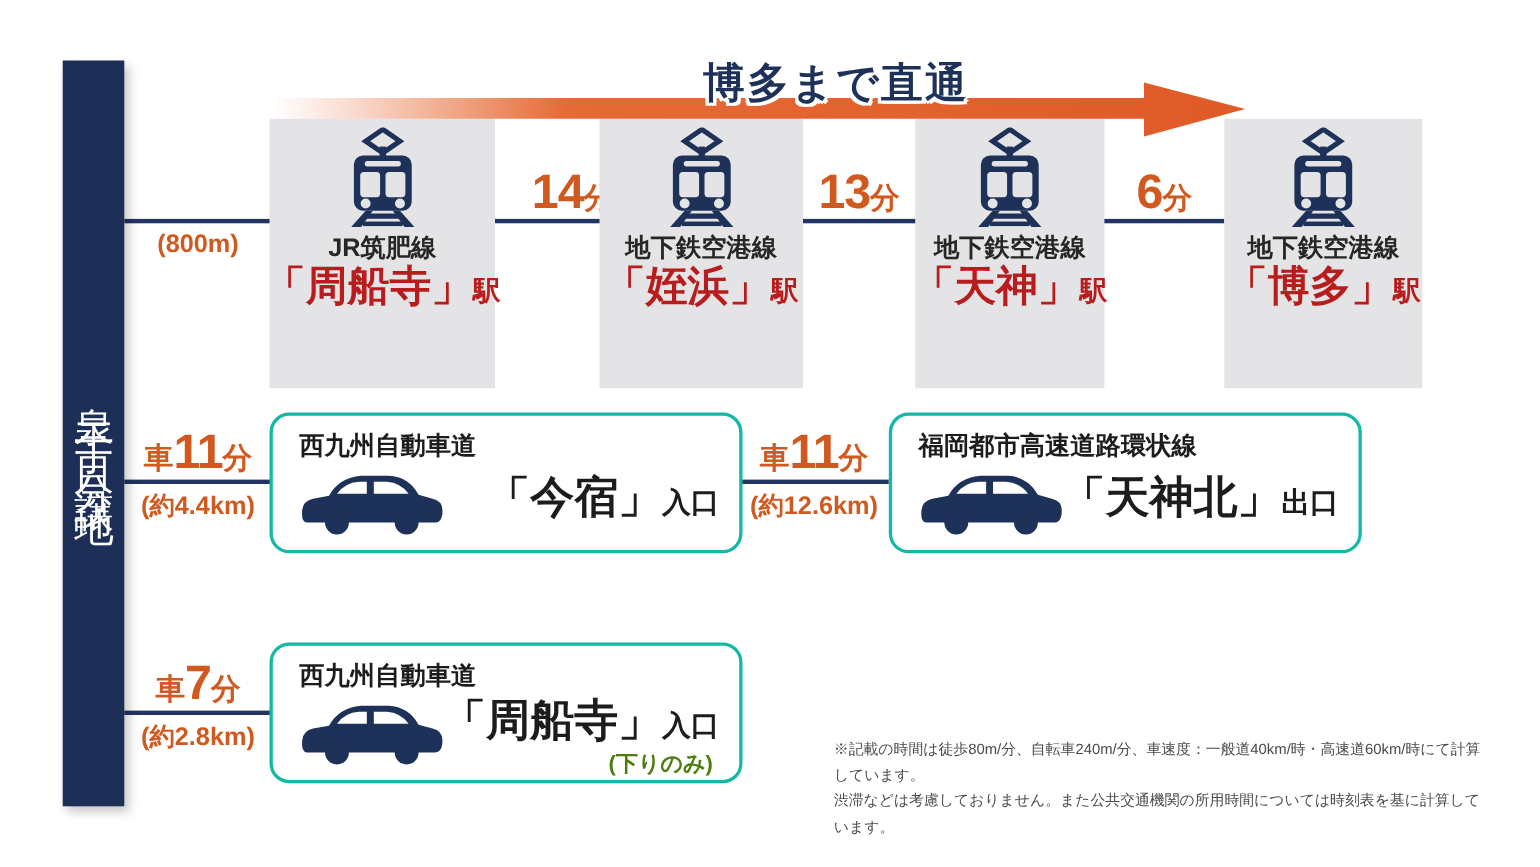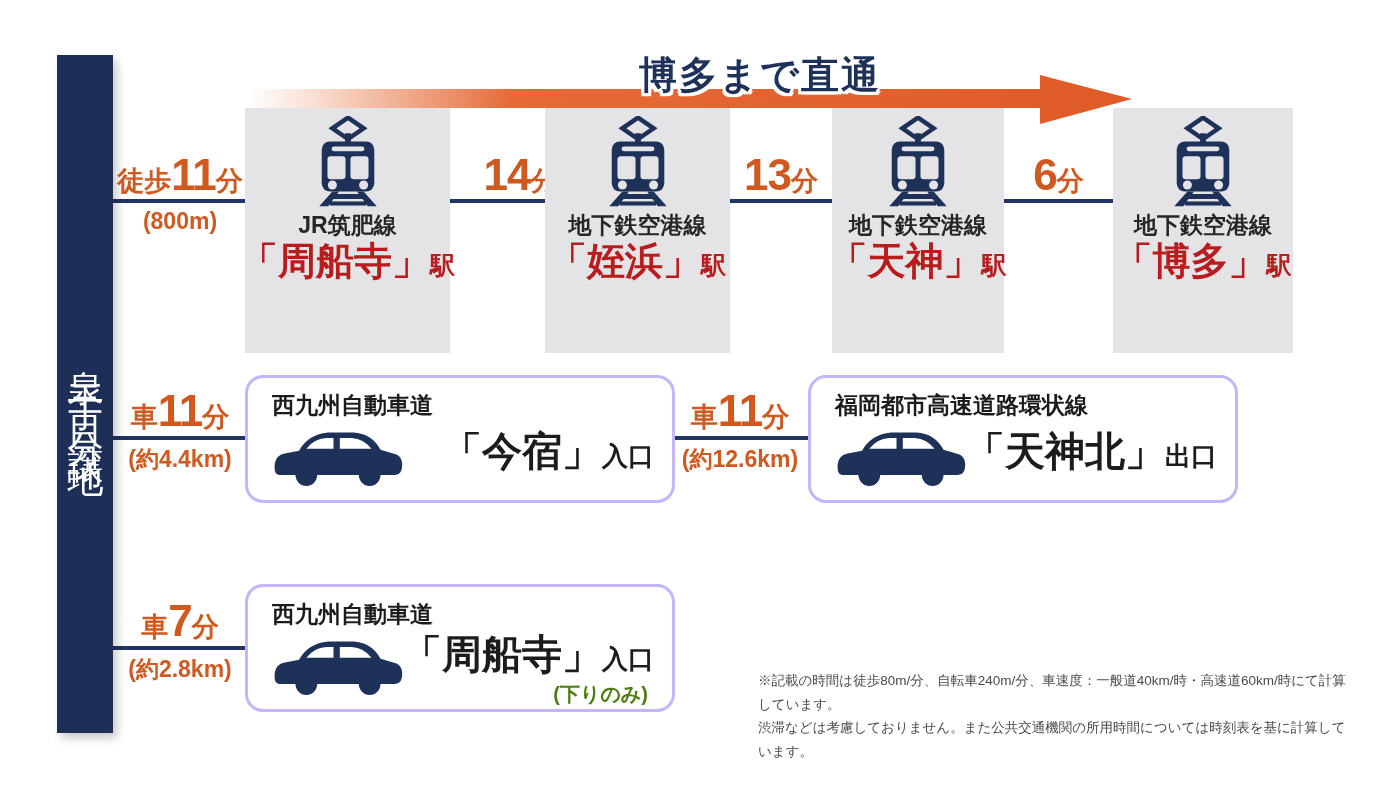--- a/index.html
+++ b/index.html
@@ -36,21 +36,21 @@
   
   .time-label { position:absolute; text-align:center; color:#d0591f; font-weight:bold; z-index:2; }
   .time-label .mode { font-size:27px; }
   .time-label .num  { font-size:44px; letter-spacing:-1px; }
   .time-label .unit { font-size:27px; }
   .dist-label { position:absolute; text-align:center; color:#d0591f; font-weight:bold;
                 font-size:23px; z-index:2; white-space:nowrap; }
 
   
   .car-box { position:absolute; width:430px; height:128px; background:#ffffff;
-             border:3px solid #c4b5fd; border-radius:18px; z-index:2; }
+             border:3px solid #14b8a6; border-radius:18px; z-index:2; }
   .car-box .road { position:absolute; left:24px; top:12px; font-size:23px; font-weight:bold;
                    color:#1c1c1c; white-space:nowrap; }
   .car-box .icon { position:absolute; left:20px; bottom:5px; width:140px; height:76px; }
   .car-box .exit { position:absolute; right:18px; top:46px; font-weight:bold; color:#1c1c1c;
                    white-space:nowrap; }
   .car-box .exit .big { font-size:40px; }
   .car-box .exit .small { font-size:26px; }
   .car-box .note { position:absolute; right:24px; top:94px; font-size:20px; font-weight:bold;
                    color:#4d7c0f; }
 
@@ -80,23 +80,20 @@
           <stop offset="0.08" stop-color="#e8713f" stop-opacity="0.25"></stop>
           <stop offset="0.3" stop-color="#e66a36" stop-opacity="1"></stop>
           <stop offset="1" stop-color="#df5a26" stop-opacity="1"></stop>
         </linearGradient>
       </defs>
       <path d="M0 17 L792 17 L792 3 L884 27 L792 52 L792 36 L0 36 Z" fill="url(#ag)"></path>
     </svg>
   </div>
   <div class="banner-title">博多まで直通</div>
 
-  <div class="time-label" style="left:116px; top:150px; width:128px;">
-    <span class="mode">徒歩</span><span class="num">11</span><span class="unit">分</span>
-  </div>
   <div class="dist-label" style="left:116px; top:208px; width:128px;">(800m)</div>
 
   <div class="station" style="left:245px; width:205px;">
     <svg class="icon" viewBox="0 0 100 112">
       <path d="M50 2 L69 15 L50 28 L31 15 Z" fill="none" stroke="#1e3158" stroke-width="5.5"></path>
       <g fill="#1e3158">
         <rect x="46.5" y="21" width="7" height="13"></rect>
         <rect x="18" y="31" width="64" height="61" rx="10"></rect>
         <path d="M31 92 L15 110 L26 110 L39 92 Z"></path>
         <path d="M69 92 L85 110 L74 110 L61 92 Z"></path>

